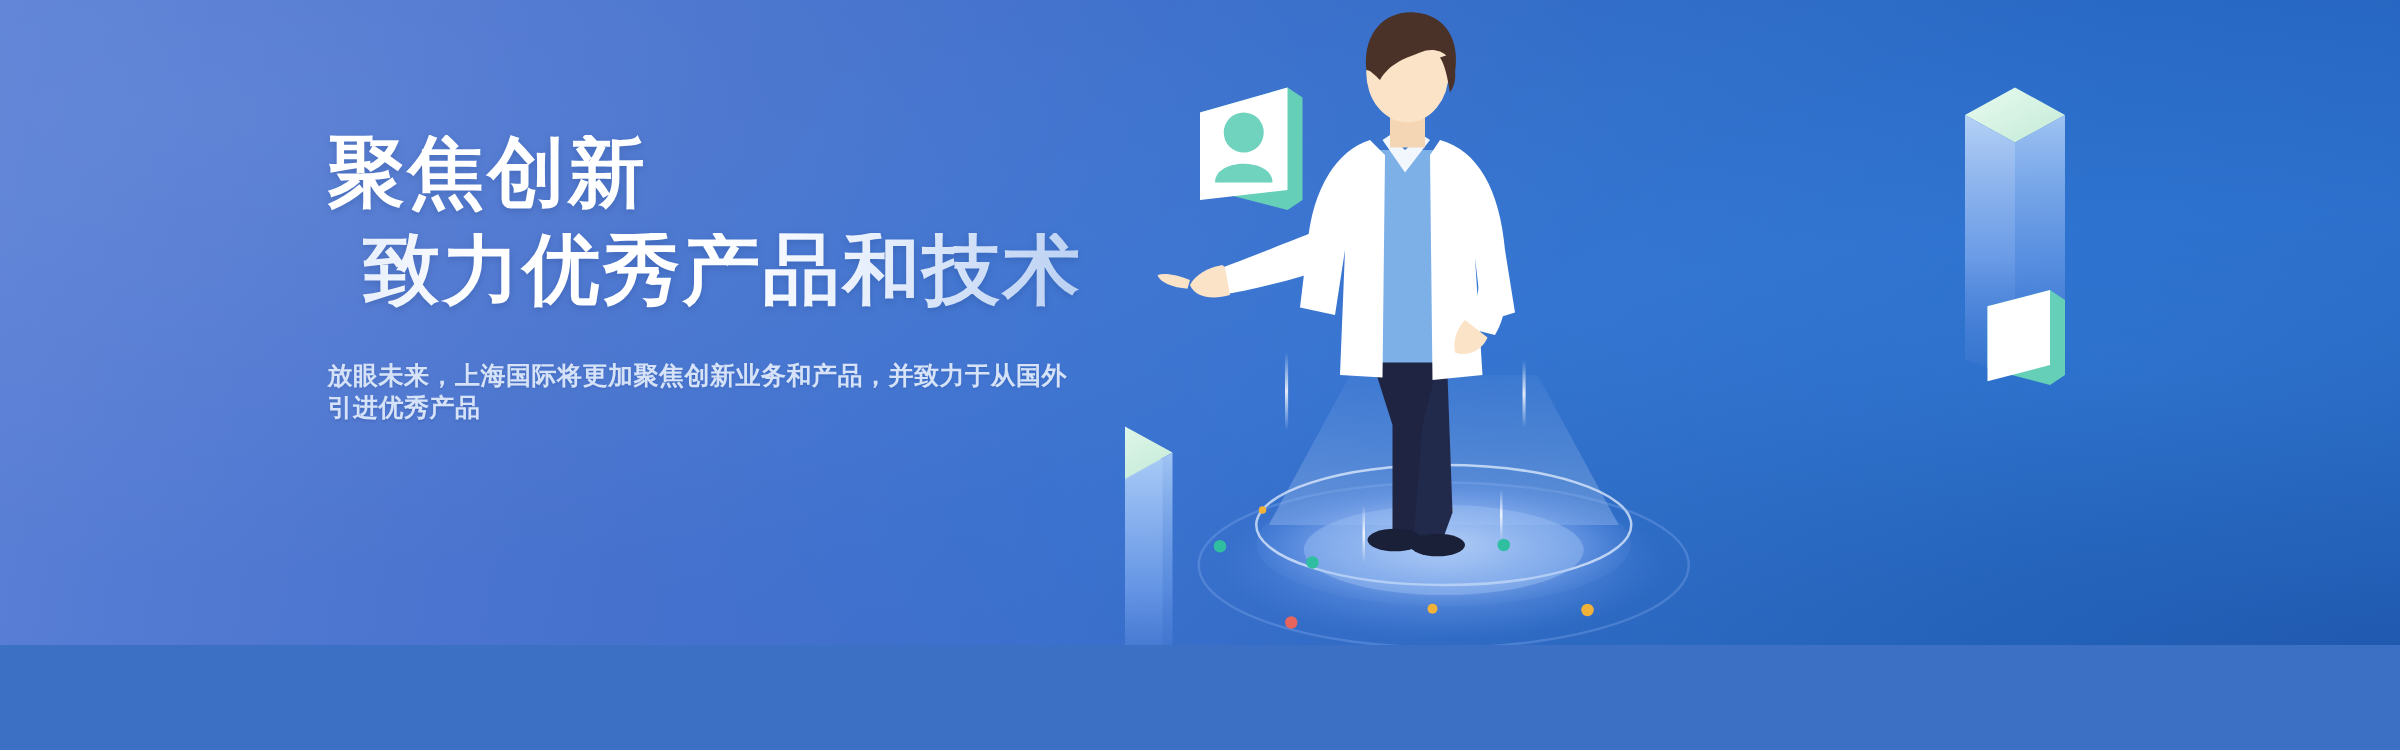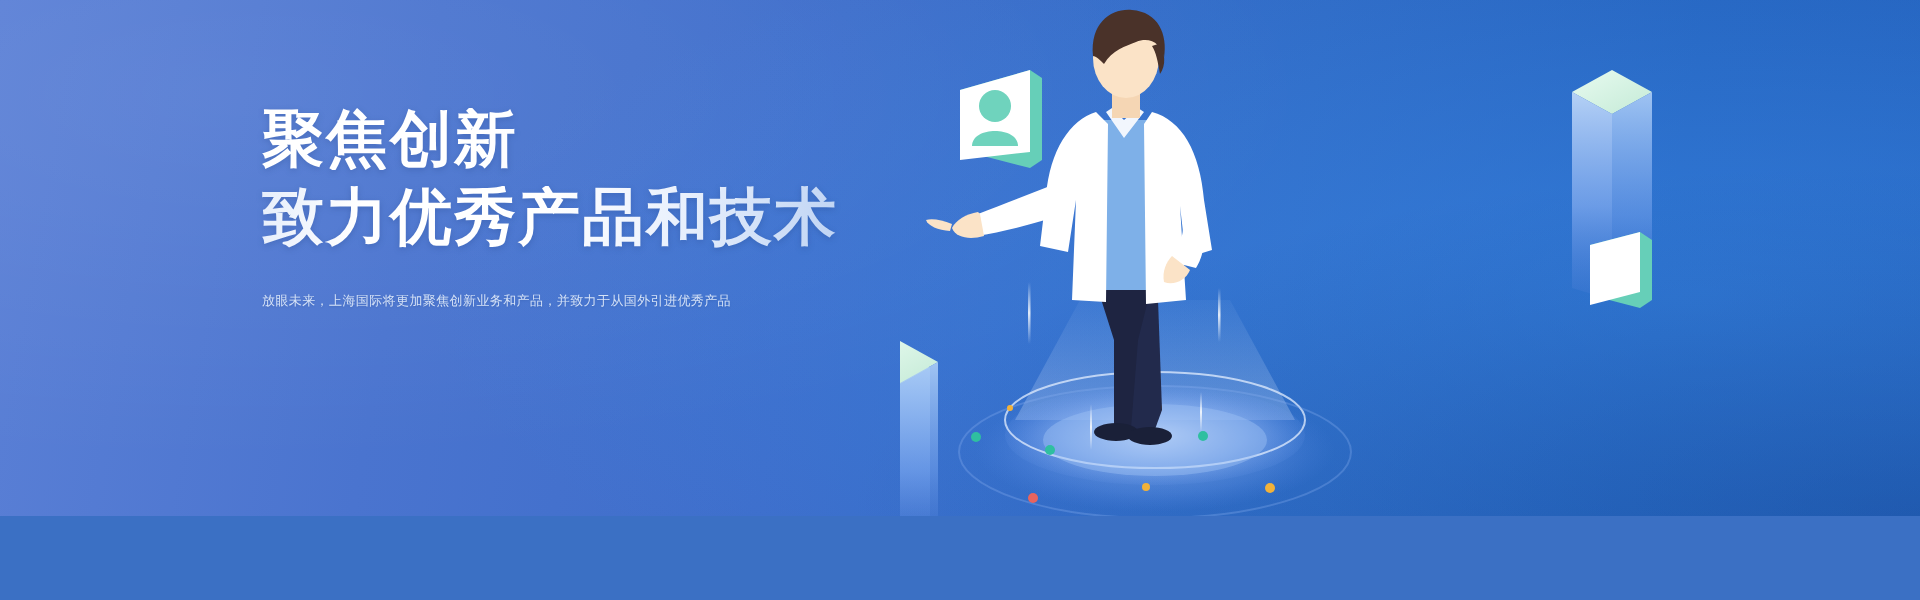--- a/index.html
+++ b/index.html
@@ -51,29 +51,31 @@
     filter:drop-shadow(0 2px 3px rgba(20,50,110,0.22));
   }
   .headline-2 {
     margin-top:16px;
     background:linear-gradient(100deg, #e6eefb 0%, #ffffff 16%, #ffffff 44%, #eaf1fd 64%, #c5d8f5 86%, #b2cbf1 100%);
     -webkit-background-clip:text;
     background-clip:text;
     color:transparent;
     -webkit-text-fill-color:transparent;
     filter:drop-shadow(0 2px 3px rgba(20,50,110,0.22));
+    margin-left:28px;
   }
   .subcopy {
     margin-top:40px;
-    font-size:13px;
+    font-size:20px;
     line-height:26px;
     color:#d5e2f7;
     letter-spacing:0.4px;
     width:600px;
     text-shadow:0 1px 2px rgba(20,50,110,0.18);
+    font-weight:bold;
   }
 
   
   .art { position:absolute; left:900px; top:0; width:1020px; height:600px; }
   .art svg { display:block; width:1020px; height:600px; }
 </style>
 </head>
 <body>
 
 <div class="banner">

